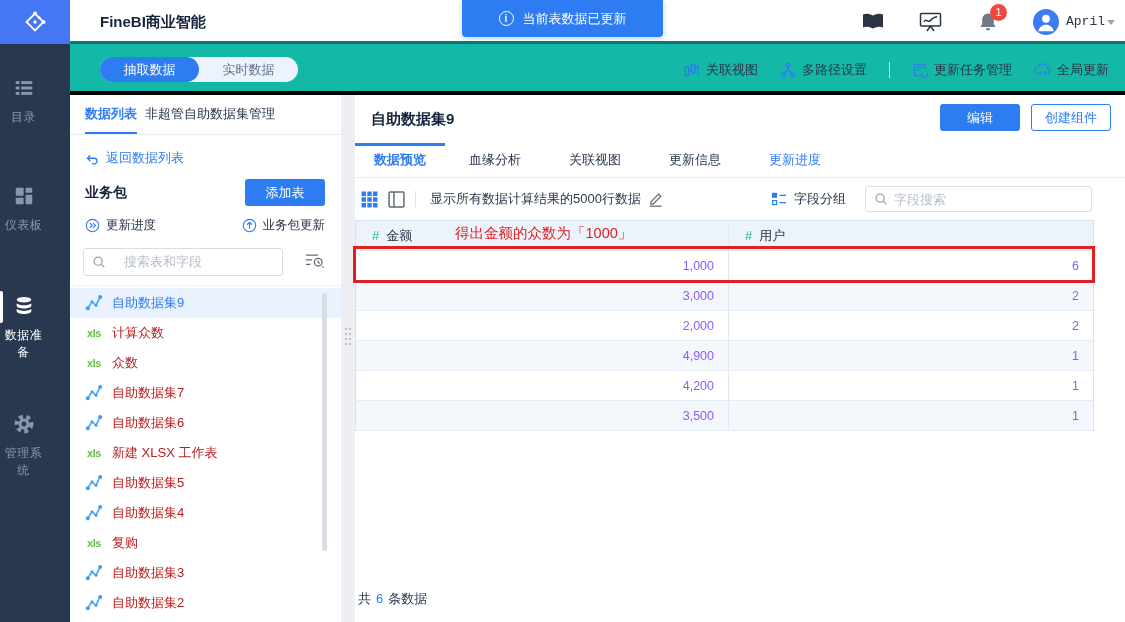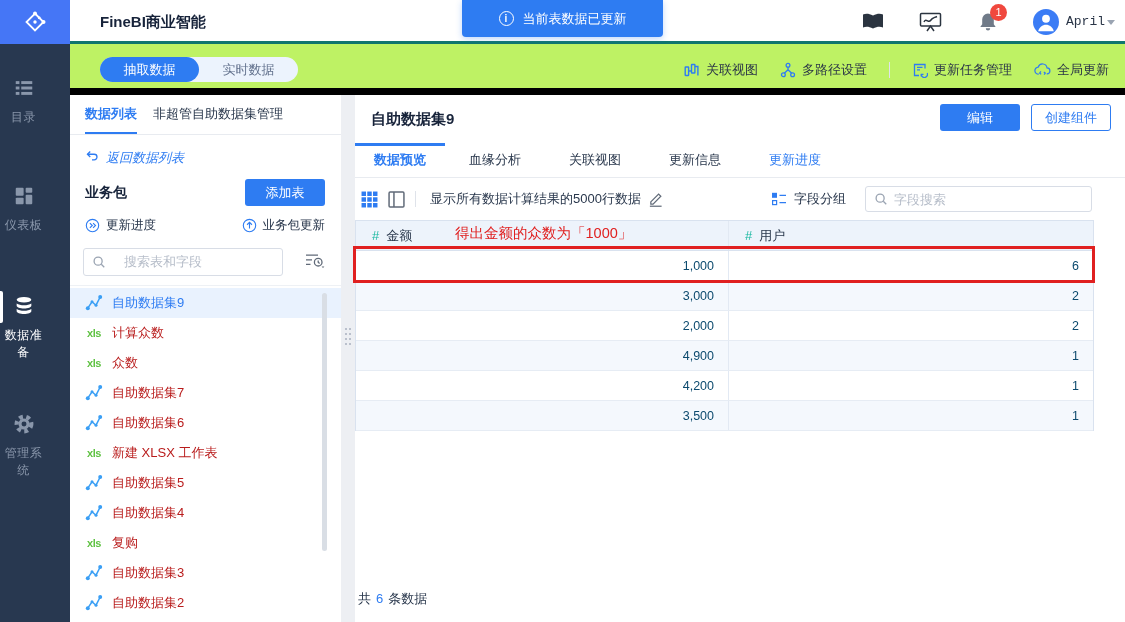--- a/index.html
+++ b/index.html
@@ -22,34 +22,34 @@
   #banner { position:absolute; left:392px; top:0; width:201px; height:37px; background:#2e7cf2; border-radius:0 0 4px 4px; display:flex; align-items:center; justify-content:center; gap:9px; color:#fff; box-shadow:0 2px 6px rgba(46,124,242,.3); }
   .infoc { width:15px; height:15px; border:1.4px solid #fff; border-radius:50%; font-size:10px; font-weight:bold; display:flex; align-items:center; justify-content:center; font-style:normal; }
   .tbicon { position:absolute; top:11px; cursor:pointer; }
   #badge { position:absolute; left:920px; top:4px; min-width:17px; height:17px; border-radius:9px; background:#f0483e; color:#fff; font-size:11px; line-height:17px; text-align:center; padding:0 2px; }
   #avatar { position:absolute; left:963px; top:9px; width:26px; height:26px; border-radius:50%; background:#3b7cf5; display:flex; align-items:center; justify-content:center; cursor:pointer; }
   #username { position:absolute; left:996px; top:0; line-height:44px; font-size:13px; color:#2a3547; cursor:pointer;font-family:Liberation Mono, monospace; }
   .caret { width:0; height:0; border-left:4.5px solid transparent; border-right:4.5px solid transparent; border-top:5px solid #9aa4b2; }
   #usercaret { position:absolute; left:1037px; top:20px; cursor:pointer; }
 
   
-  #subheader { left:70px; top:44px; width:1055px; height:51px; background:#bef264; border-bottom:7px solid #000000; z-index:9;text-decoration:underline; }
+  #subheader { left:70px; top:44px; width:1055px; height:51px; background:#14b8a6; border-bottom:4px solid #000000; z-index:9;text-decoration:underline; }
   #toggle { position:absolute; left:30px; top:13px; height:25px; display:flex; background:#ecf3fd; border-radius:13px; cursor:pointer; }
   #toggle .seg { width:99px; line-height:25px; text-align:center; font-size:13px; border-radius:13px; color:#61708c; }
   #toggle .seg.on { background:#2e7cf2; color:#fff; }
   #headlinks { position:absolute; right:16px; top:0; height:51px; display:flex; align-items:center; gap:22px; }
   .hlink { display:flex; align-items:center; gap:6px; color:#2a3547; cursor:pointer; font-size:13px; }
   .vdiv { width:1px; height:16px; background:#dfe3ea; }
 
   
   #sidebar { left:70px; top:95px; width:271px; height:527px; background:#fff; }
-  #sidetabs { height:40px; border-bottom:1px solid #e8ebf0; display:flex; align-items:stretch; padding-left:15px; gap:16px; }
+  #sidetabs { height:40px; border-bottom:1px solid #e8ebf0; display:flex; align-items:stretch; padding-left:15px; gap:8px; }
   .stab { line-height:38px; font-size:13px; color:#29374c; cursor:pointer; }
   .stab.on { color:#2e7cf2; font-weight:bold; border-bottom:2px solid #2e7cf2; }
-  #backlink { position:absolute; left:15px; top:54px; display:flex; align-items:flex-start; gap:7px; color:#2e7cf2; cursor:pointer;font-style:italic; }
+  #backlink { position:absolute; left:15px; top:54px; display:flex; align-items:flex-end; gap:7px; color:#2e7cf2; cursor:pointer; }
   #pkgtitle { position:absolute; left:15px; top:89px; font-size:14px; font-weight:bold; color:#17233a; }
   #addtable { position:absolute; right:16px; top:84px; width:80px; height:27px; background:#2e7cf2; color:#fff; border:none; border-radius:3px; font-size:13px; cursor:pointer; font-family:inherit; }
   .updlink { position:absolute; top:122px; display:flex; align-items:center; gap:6px; font-size:12.5px; color:#29374c; cursor:pointer; }
   #searchbox { position:absolute; left:13px; top:153px; width:200px; height:28px; border:1px solid #d8dde6; border-radius:3px; display:flex; align-items:center; padding:0 8px; gap:18px;font-family:Liberation Serif, serif; }
   #searchbox input { border:none; outline:none; width:150px; font-size:13px; font-family:inherit; color:#29374c; background:transparent; }
   #searchbox input::placeholder { color:#b6bdc9; }
   #filtericon { position:absolute; right:16px; top:158px; cursor:pointer; }
   #listdivider { position:absolute; left:0; top:190px; width:271px; border-bottom:1px solid #eef1f5; }
   #dslist { position:absolute; left:0; top:193px; width:271px; }
   .dsitem { height:30px; display:flex; align-items:center; padding-left:15px; gap:9px; cursor:pointer; }
@@ -87,21 +87,21 @@
   
   #dtable { position:absolute; left:0; top:125px; width:739px; border:1px solid #d9e2ef; border-bottom:none; }
   .trow { display:flex; height:30px; }
   .thead { background:#edf3fb; border-bottom:1px solid #d9e2ef; }
   .tc1 { width:372px; }
   .tc2 { flex:1; border-left:1px solid #e2e9f3; }
   .hcell { display:flex; align-items:center; padding-left:16px; gap:7px; font-size:13px; color:#29374c; }
   .hash { color:#18b8a0; font-size:13px; }
   .tbody .trow { border-bottom:1px solid #e6ecf4; background:#fff; }
   .tbody .trow.alt { background:#f4f8fd; }
-  .vcell { display:flex; align-items:center; justify-content:flex-end; padding-right:14px; font-size:12.5px; color:#0c4a6e; }
+  .vcell { display:flex; align-items:center; justify-content:flex-end; padding-right:14px; font-size:12.5px; color:#8b5cf6; }
   #redbox { position:absolute; left:-2px; top:151px; width:742px; height:37px; border:3px solid #e02020; z-index:5; pointer-events:none; }
   #rednote { position:absolute; left:100px; top:129px; font-size:14.5px; color:#e02020; z-index:6; }
   #tfooter { position:absolute; left:3px; top:495px; font-size:13px; color:#29374c;text-align:center; }
   #tfooter .cnt { color:#2e7cf2; margin:0 5px; }
 
   svg { display:block; }
 </style>
 </head>
 <body>
 

